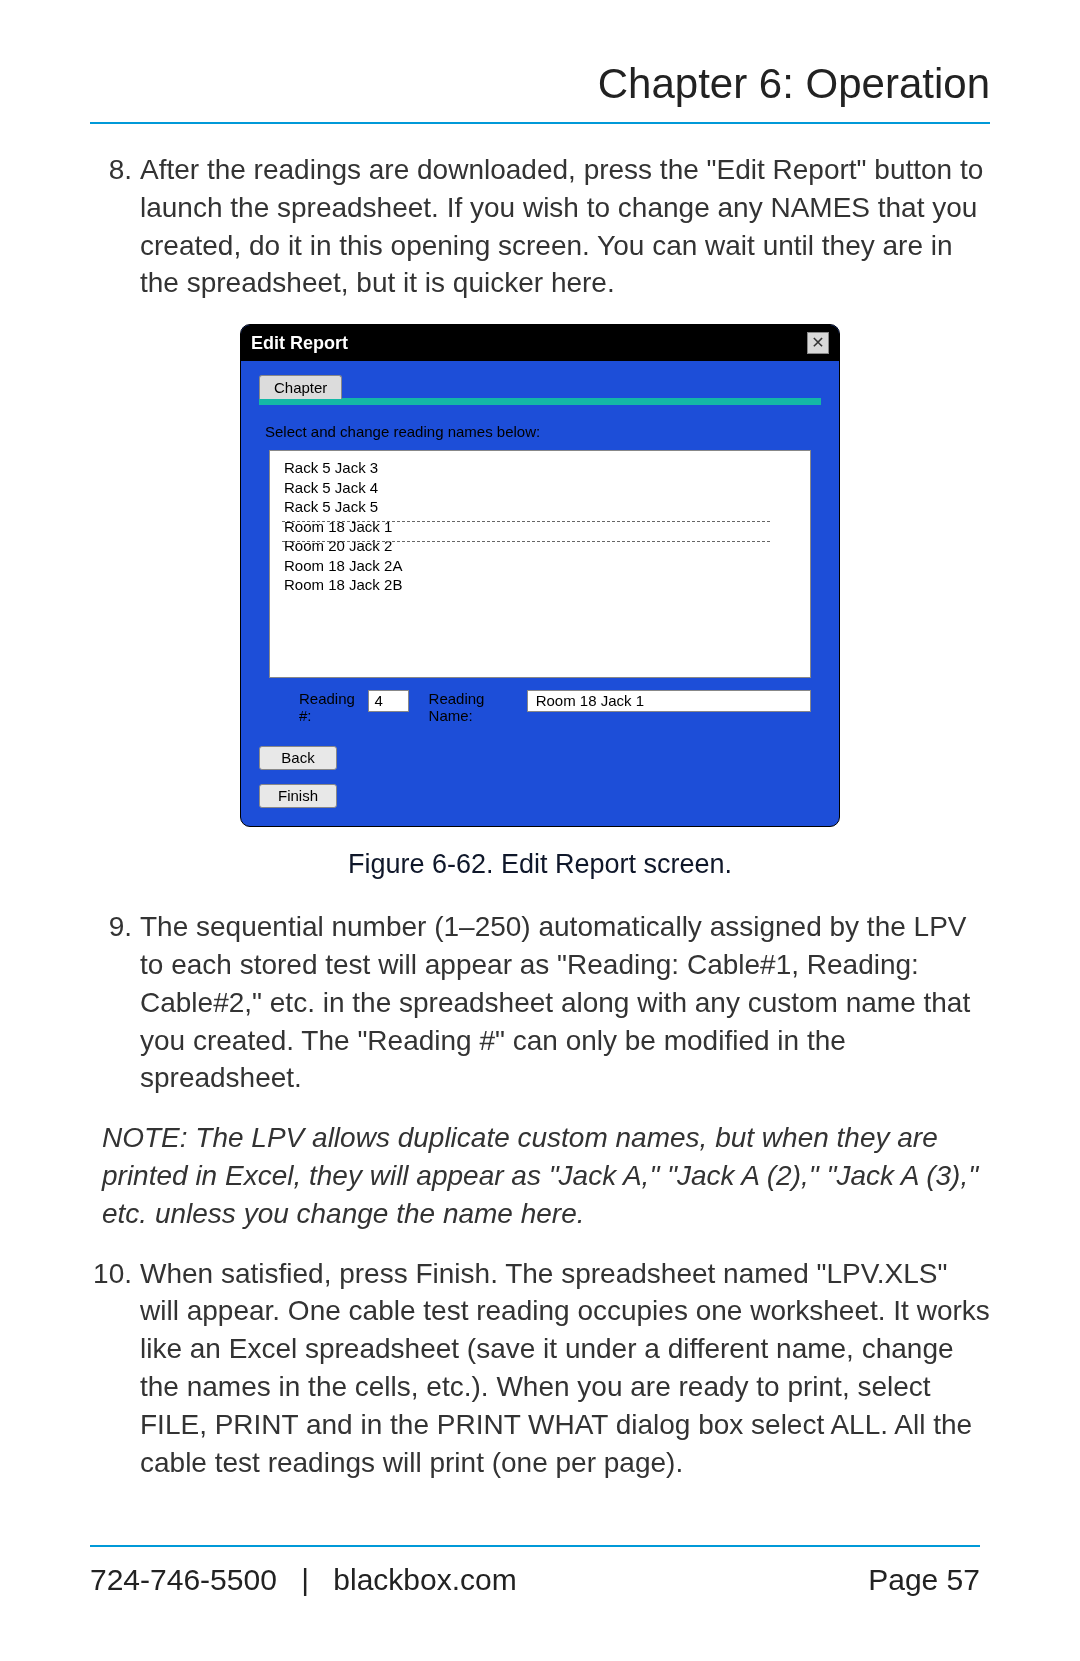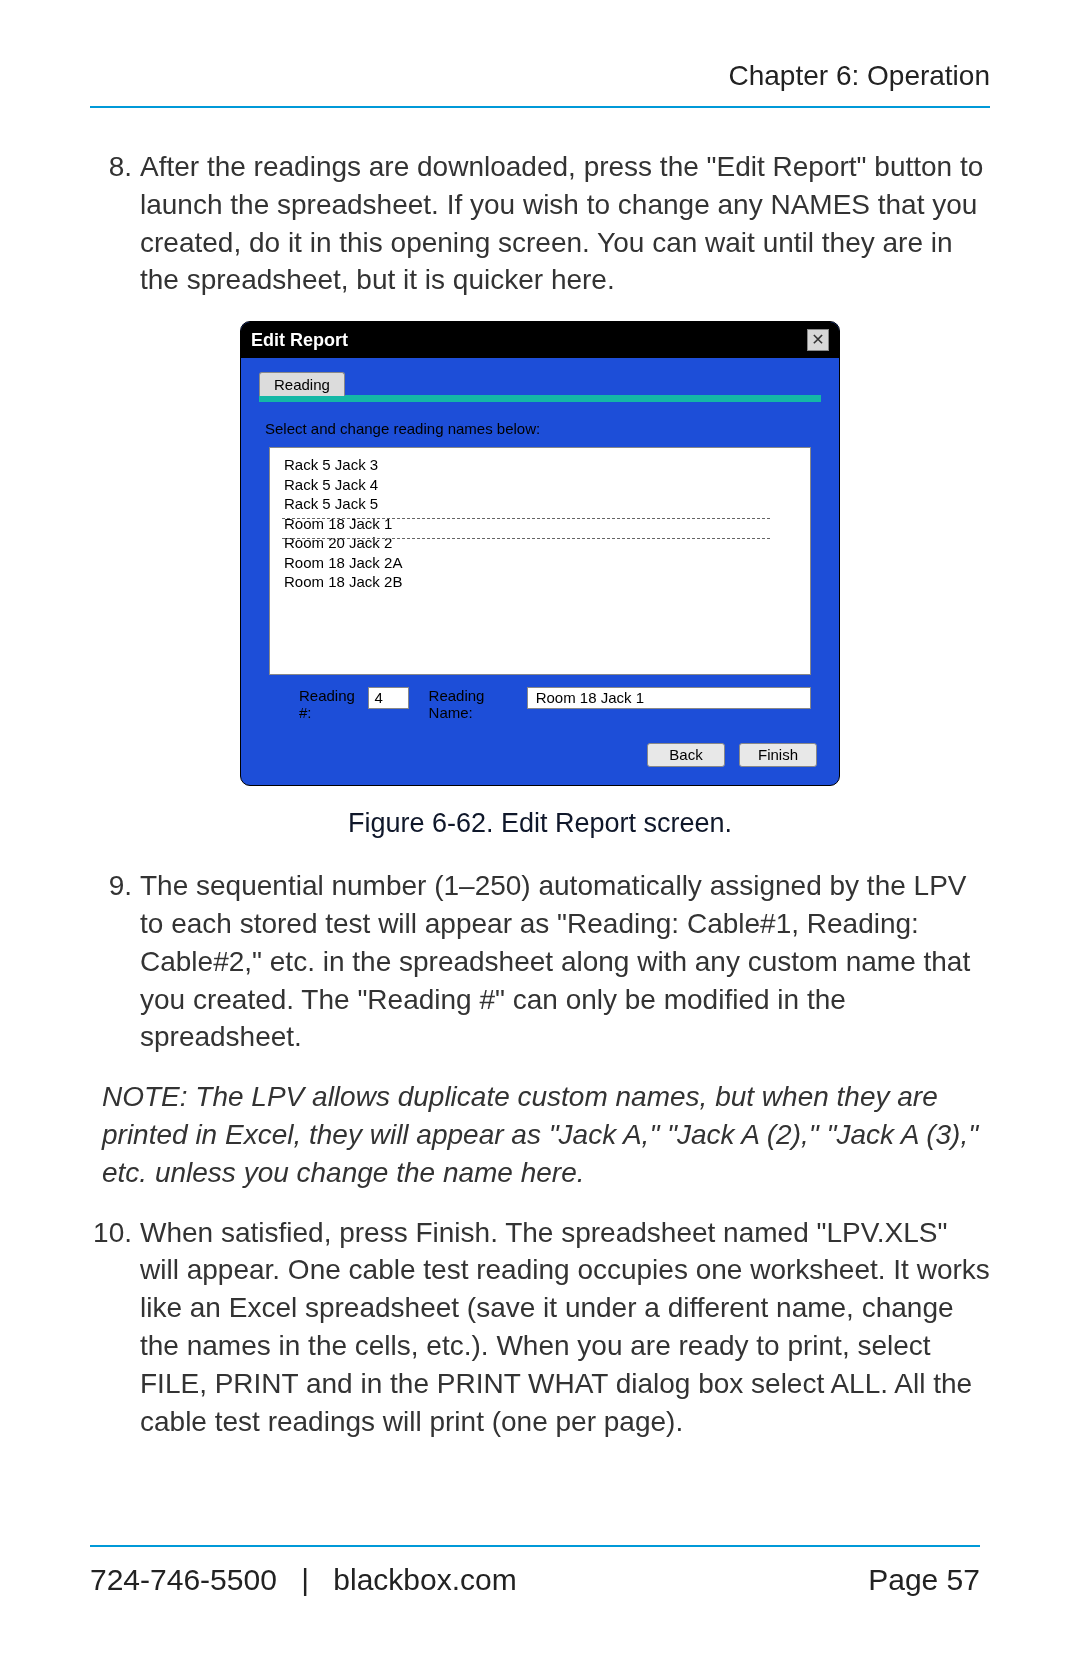--- a/index.html
+++ b/index.html
@@ -7,26 +7,26 @@
     width: 1080px;
     height: 1661px;
     background: #ffffff;
     font-family: Georgia, 'Times New Roman', serif;
     color: #000;
     position: relative;
     padding: 60px 90px 0 90px;
   }
   .chapter-title {
     font-family: 'Segoe UI', Arial, sans-serif;
-    font-size: 28px;
+    font-size: 42px;
     font-weight: 400;
     text-align: right;
     padding-bottom: 14px;
     border-bottom: 2px solid #0099d8;
-    margin-bottom: 40px;
+    margin-bottom: 27px;
     color: #222;
   }
   .body-text {
     font-family: 'Segoe UI', Arial, sans-serif;
     font-size: 28px;
     line-height: 1.35;
     color: #333;
   }
   .step {
     display: flex;
@@ -149,20 +149,21 @@
     width: 310px;
     height: 22px;
     padding: 1px 8px;
     font-size: 15px;
   }
   .button-row {
     display: flex;
     justify-content: flex-end;
     gap: 14px;
     margin: 22px 4px 0 0;
+    flex-direction: column;
   }
   .dlg-btn {
     background: #e8e8e8;
     border: 1px solid #888;
     border-radius: 3px;
     width: 78px;
     height: 24px;
     font-size: 15px;
     text-align: center;
     line-height: 22px;
@@ -197,21 +198,21 @@
   </div>
 </div>
 
 <div class="dialog-wrap">
   <div class="dialog">
     <div class="titlebar">
       <span>Edit Report</span>
       <span class="close-box">✕</span>
     </div>
     <div class="dialog-body">
-      <span class="tab">Reading</span>
+      <span class="tab">Chapter</span>
       <div class="tab-panel">
         <div class="instruction">Select and change reading names below:</div>
         <div class="listbox">
           <div class="list-item">Rack 5 Jack 3</div>
           <div class="list-item">Rack 5 Jack 4</div>
           <div class="list-item">Rack 5 Jack 5</div>
           <div class="list-item">Room 18 Jack 1</div>
           <div class="list-item">Room 20 Jack 2</div>
           <div class="list-item">Room 18 Jack 2A</div>
           <div class="list-item">Room 18 Jack 2B</div>

